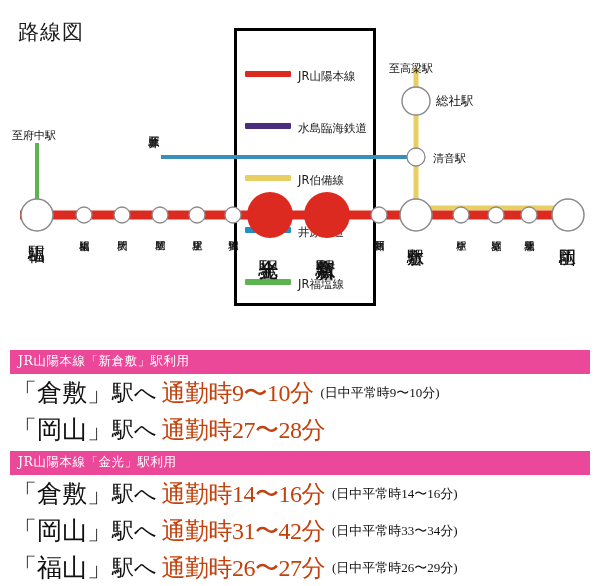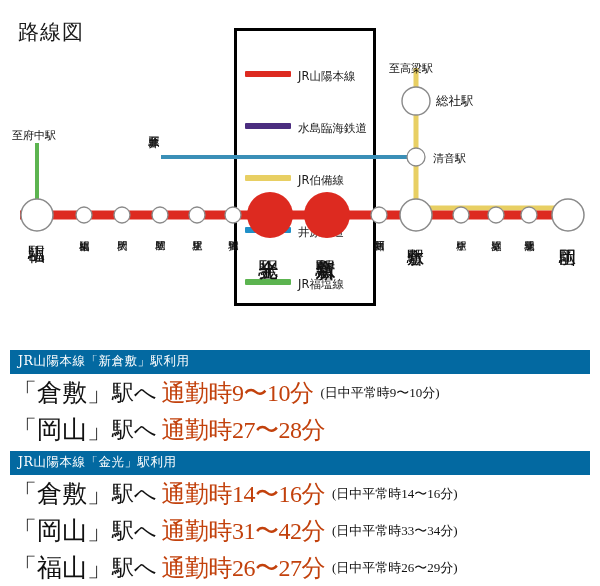--- a/index.html
+++ b/index.html
@@ -101,21 +101,21 @@
   }
 
   
   #info-panel {
     position: absolute;
     left: 10px;
     top: 350px;
     width: 580px;
   }
   .info-head {
-    background: #0369a1;
+    background: #ec4899;
     color: #ffffff;
     font-size: 12.5px;
     padding: 3px 8px 4px 8px;
     font-family: "DejaVu Serif", "Liberation Serif", serif;
     letter-spacing: 0.5px;
   }
   .info-row {
     display: flex;
     align-items: center;
     padding: 2px 0 2px 2px;

